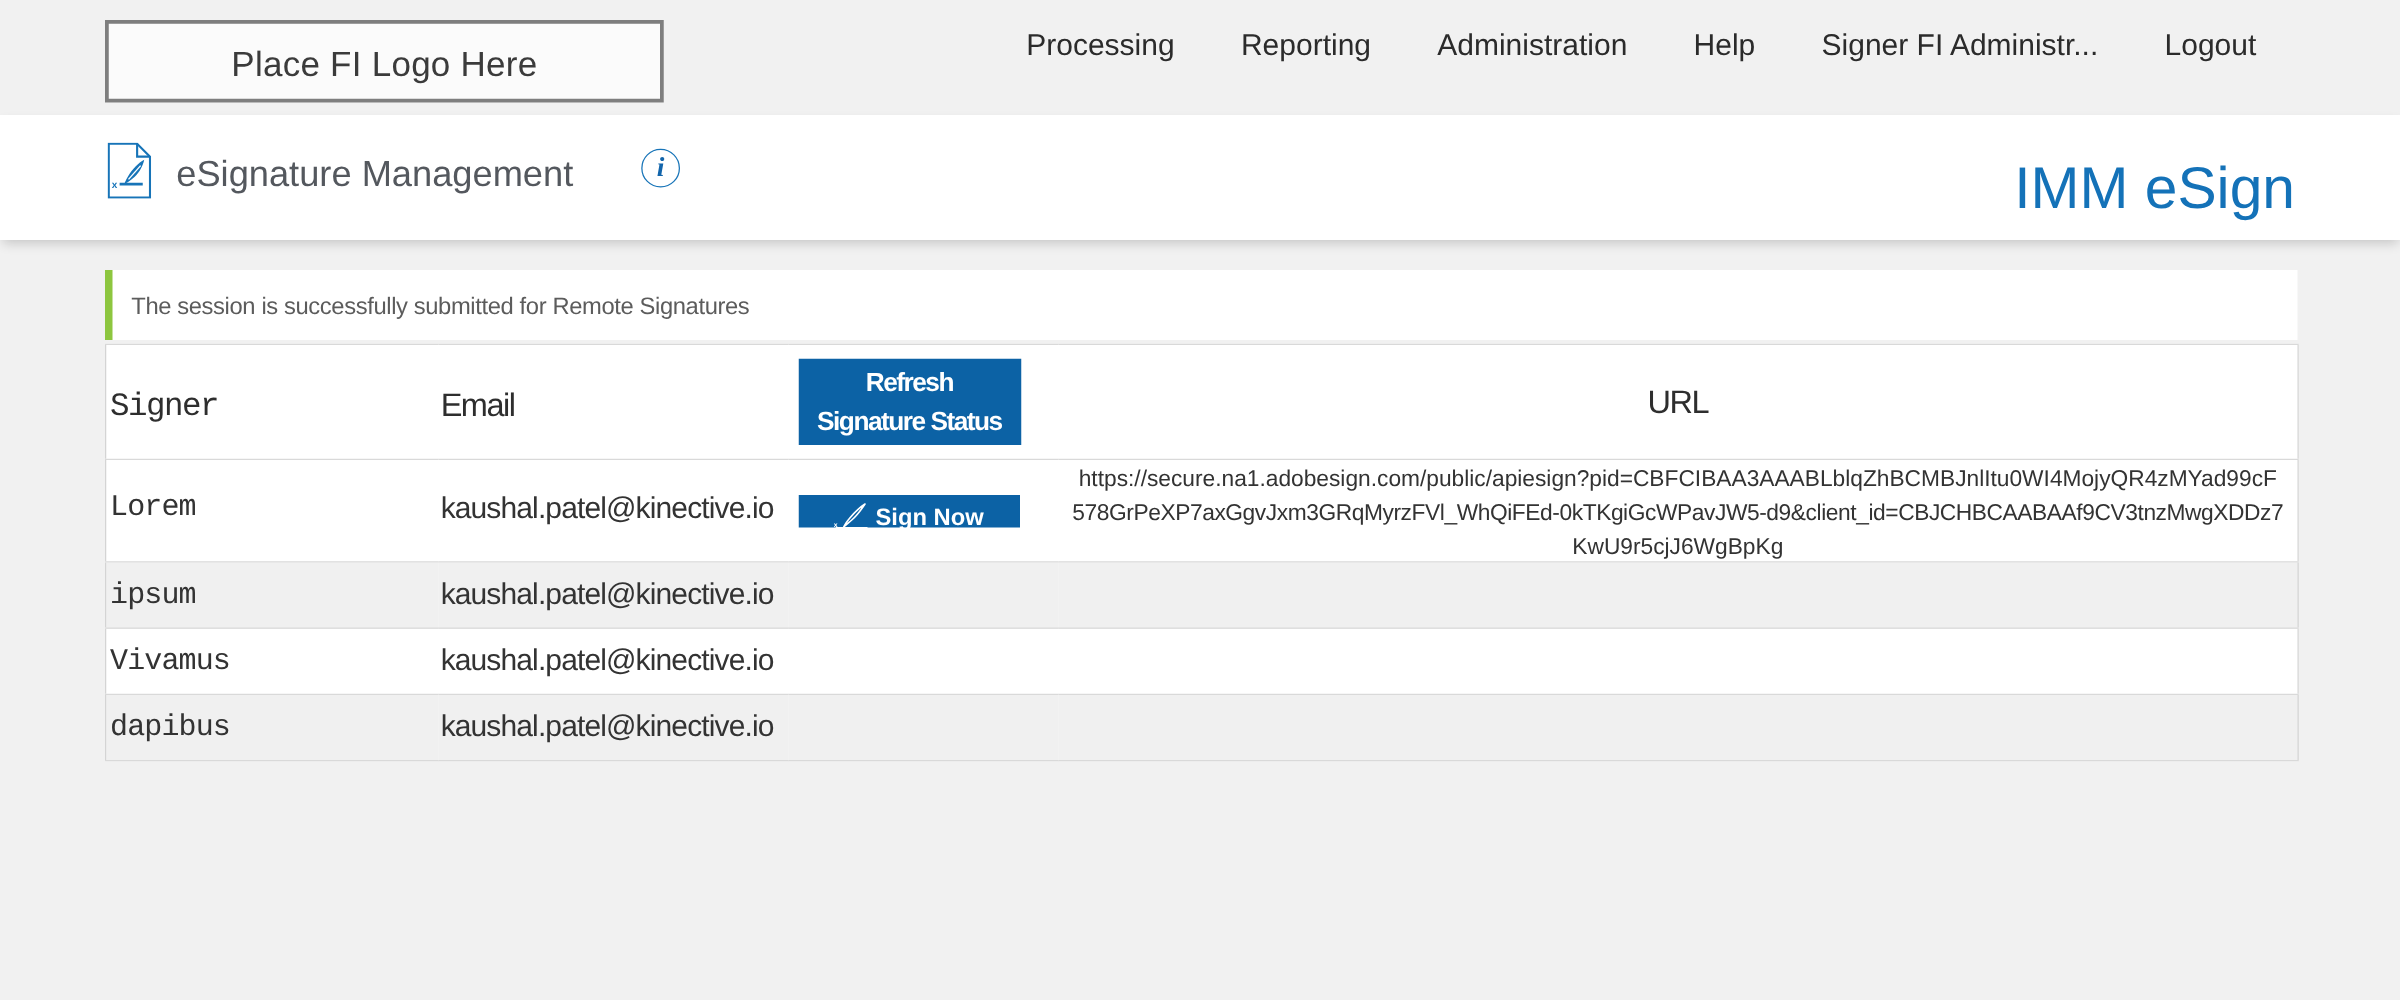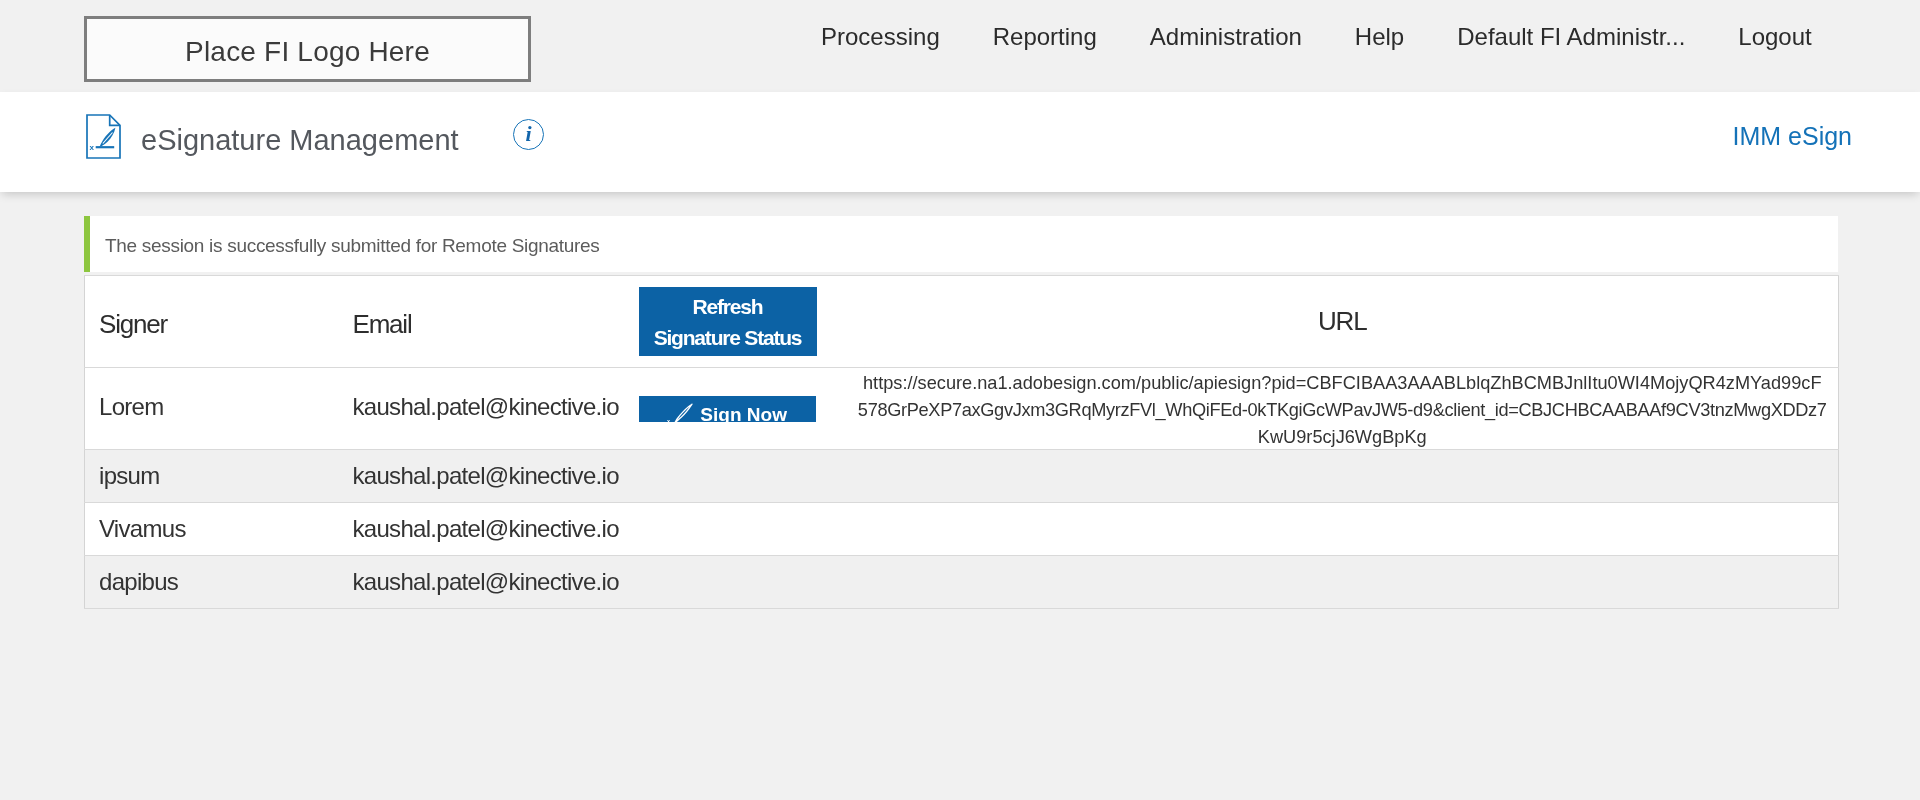--- a/index.html
+++ b/index.html
@@ -39,22 +39,22 @@
     font-size:29px; color:#54585e;
   }
   .info-circle {
     position:absolute; left:513px; top:27px;
     width:31px; height:31px; border:1.5px solid #1774b8; border-radius:50%;
     color:#1265ab; font-family:"Liberation Serif", serif;
     font-style:italic; font-weight:bold; font-size:22px; padding-bottom:2px;
     display:flex; align-items:center; justify-content:center;
   }
   .imm {
-    position:absolute; right:68px; top:30px;
-    font-size:25px; color:#1472b8;
+    position:absolute; right:84px; top:30px;
+    font-size:47px; color:#1472b8;
   }
 
   
   .content { padding:24px 82px 0 84px; }
   .alert {
     width:1754px; height:56px; background:#ffffff;
     border-left:6px solid #8dc63f;
     display:flex; align-items:center;
     font-size:19px; letter-spacing:-0.3px; color:#5c5c5c;
     padding-left:15px; padding-top:4px;
@@ -70,21 +70,21 @@
     color:#333333; vertical-align:middle; overflow:visible;
   }
   tr.hdr { height:92px; }
   tr.hdr td { font-size:26px; letter-spacing:-1.2px; color:#2e2e2e; padding-top:6px; }
   tr.hdr td.c3 { padding-top:0; }
   tr.r1 { height:82px; }
   tr.row { height:53px; }
   tr.row td, td.sig-cell { font-size:24px; letter-spacing:-0.7px; }
   tr.r1 td.c1, tr.r1 td.c2 { padding-bottom:4px; }
   tr.alt { background:#f0f0f0; }
-  table.grid td.c1 { padding-left:14px; }
+  table.grid td.c1 { padding-left:3px;font-family:Liberation Mono, monospace; }
   table.grid td.c2 { padding-left:2px; }
   table.grid td.c3 { padding-left:8px; }
   table.grid td.c4 { text-align:center; padding:0; }
   .btn {
     display:inline-block; background:#0c62a5; color:#ffffff;
     font-weight:bold; text-align:center; border:none;
   }
   .btn-refresh {
     width:178px; height:69px; font-size:21px; line-height:31px;
     padding-top:4px; vertical-align:middle;
@@ -99,21 +99,21 @@
 </style>
 </head>
 <body>
   <div class="topbar">
     <div class="logo-box">Place FI Logo Here</div>
     <div class="nav">
       <span>Processing</span>
       <span>Reporting</span>
       <span>Administration</span>
       <span>Help</span>
-      <span>Default FI Administr...</span>
+      <span>Signer FI Administr...</span>
       <span>Logout</span>
     </div>
   </div>
 
   <div class="pagehead">
     <svg class="doc-icon" width="35" height="45" viewBox="0 0 35 45">
       <path d="M1 1 H23.7 L34 11.3 V44 H1 Z" fill="#ffffff" stroke="#1774b8" stroke-width="1.7"></path>
       <path d="M23.7 1 V11.3 H34" fill="none" stroke="#1774b8" stroke-width="1.7"></path>
       <path d="M9.7 33.2 H28.2" stroke="#1774b8" stroke-width="2.2"></path>
       <text x="3.4" y="36.4" font-size="8" font-weight="bold" fill="#1774b8" font-family="Liberation Sans">x</text>

